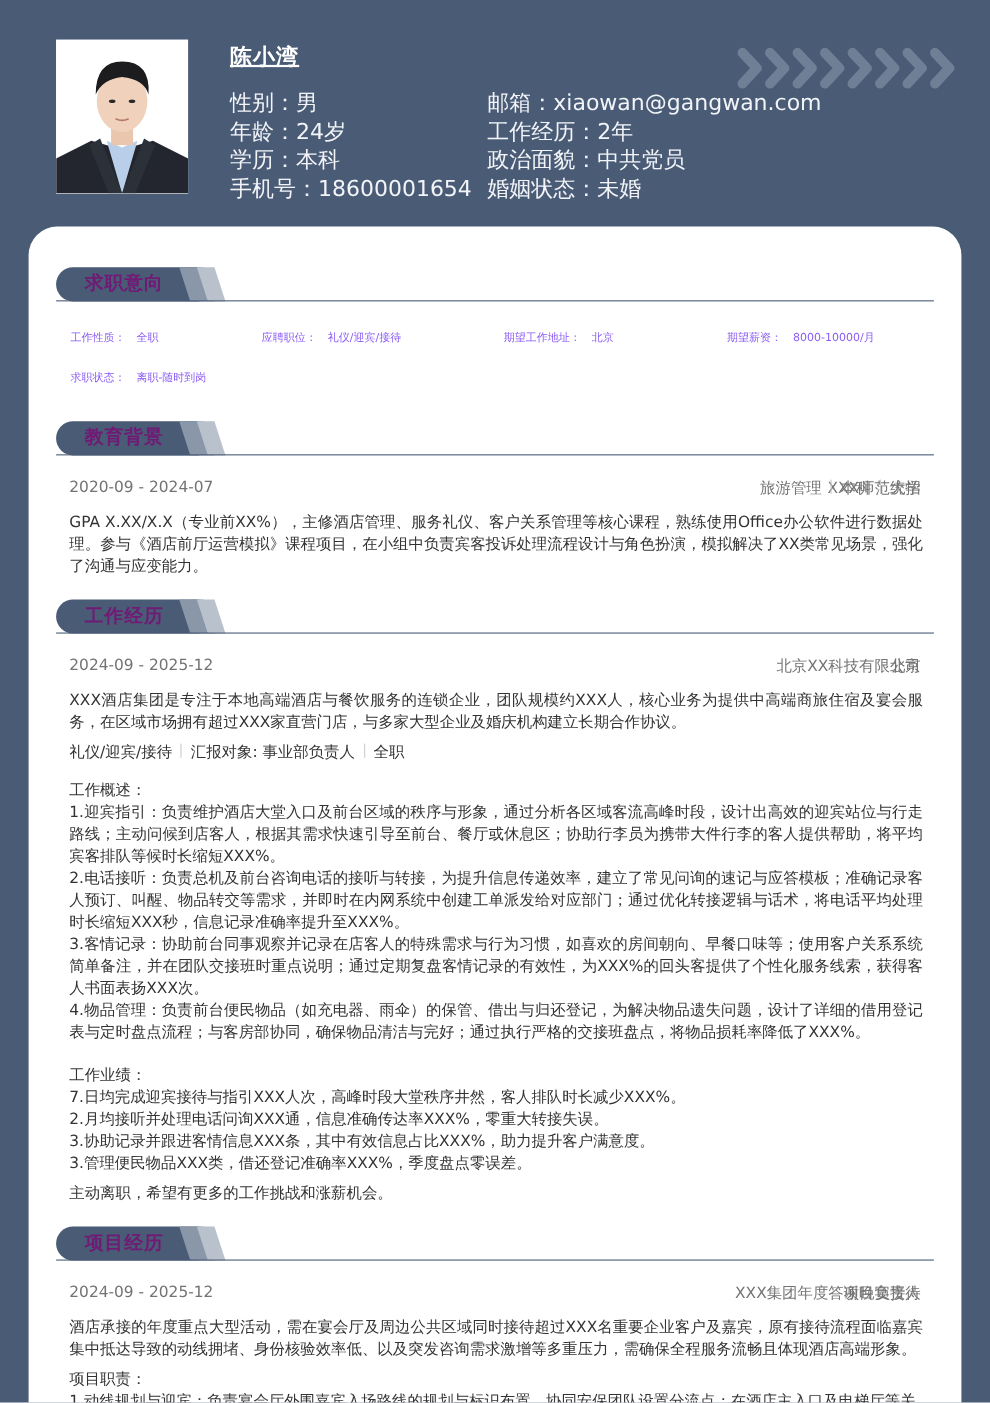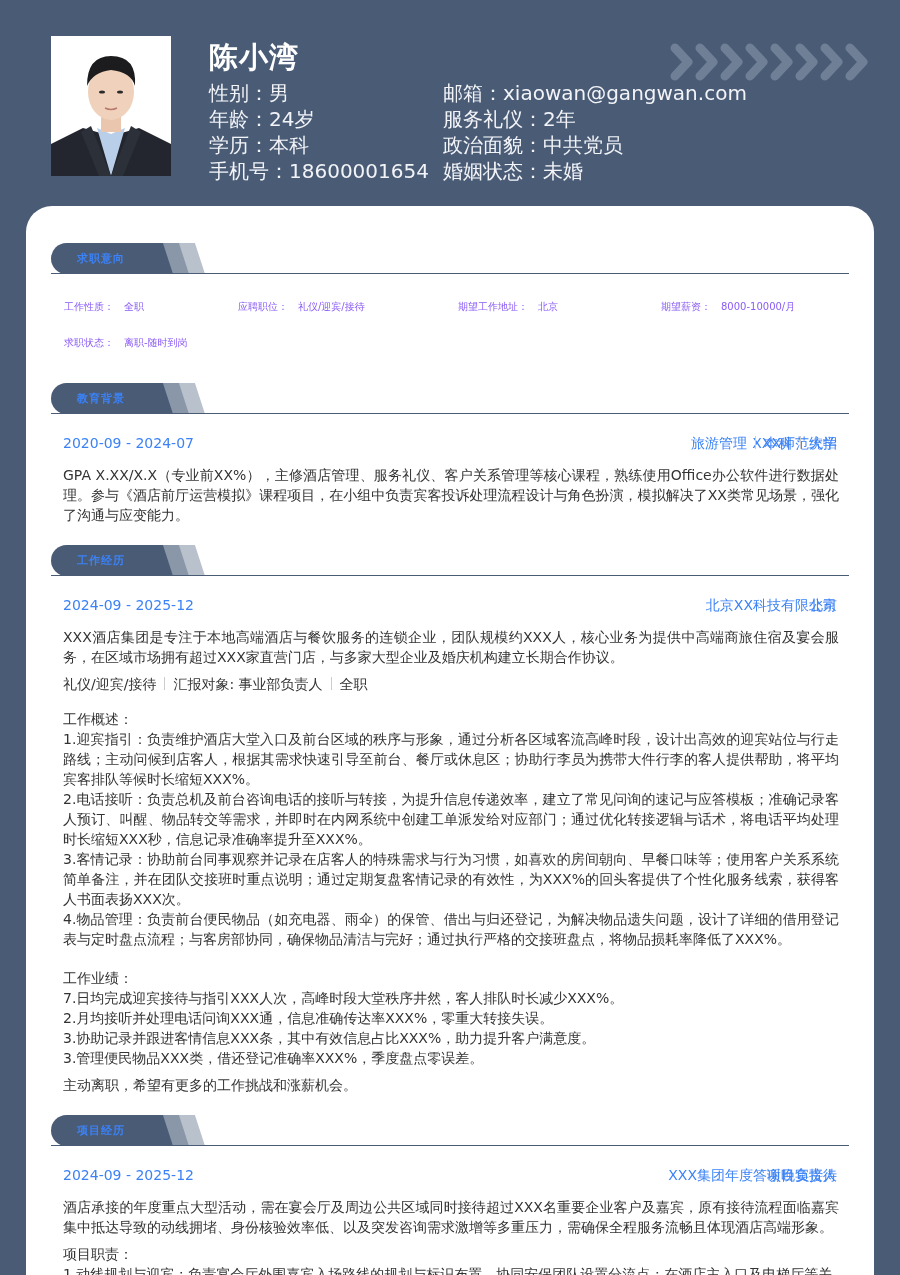--- a/index.html
+++ b/index.html
@@ -11,54 +11,54 @@
     position: relative;
   }
   .header { position: absolute; left: 0; top: 0; width: 900px; height: 210px; }
   .photo {
     position: absolute; left: 51px; top: 36px; width: 120px; height: 140px;
     background: #ffffff; overflow: hidden;
   }
   .photo svg { display: block; }
   .name {
     position: absolute; left: 209px; top: 38px;
-    font-size: 29px; font-weight: bold; color: #ffffff; letter-spacing: 1px;
+    font-size: 20px; font-weight: bold; color: #ffffff; letter-spacing: 1px; text-decoration: underline;
   }
   .info-col { position: absolute; top: 80px; }
   .info-col.left { left: 209px; }
   .info-col.right { left: 443px; }
   .info-row { height: 26px; line-height: 26px; font-size: 20px; color: #f2f4f8; white-space: nowrap; }
   .chevrons { position: absolute; left: 667px; top: 43px; width: 205px; height: 38px; }
 
   .card {
     position: absolute; left: 26px; top: 206px; width: 848px; height: 1100px;
     background: #ffffff; border-radius: 26px 26px 0 0;
   }
   .section-head { position: absolute; left: 25px; width: 798px; height: 32px; }
   .section-head .tab {
     position: absolute; left: 0; top: 0; height: 31px; width: 130px;
     background: #4a5b76; border-radius: 16px 0 0 16px;
   }
   .section-head .tab-title {
     position: absolute; left: 26px; top: 0; line-height: 31px;
-    font-size: 11px; font-weight: bold; color: #3b82f6; letter-spacing: 1px;
+    font-size: 17px; font-weight: bold; color: #701a75; letter-spacing: 1px;
   }
   .section-head .slant1 {
     position: absolute; left: 122px; top: 0; width: 22px; height: 31px;
     background: #8a97a9; transform: skewX(18deg); transform-origin: bottom left;
   }
   .section-head .slant2 {
     position: absolute; left: 138px; top: 0; width: 16px; height: 31px;
     background: #b9c1cc; transform: skewX(18deg); transform-origin: bottom left;
   }
   .section-head .line {
     position: absolute; left: 0; top: 30px; width: 798px; height: 1px; background: #4a5b76;
   }
 
-  .row3 { position: absolute; left: 37px; width: 774px; height: 20px; font-size: 14px; color: #3b82f6; }
+  .row3 { position: absolute; left: 37px; width: 774px; height: 20px; font-size: 14px; color: #737373; }
   .row3 .l { position: absolute; left: 0; top: 0; }
   .row3 .c { position: absolute; left: 0; width: 774px; top: 0; text-align: right; }
   .row3 .r { position: absolute; right: 0; top: 0; text-align: center; }
   .sep { display: inline-block; width: 1px; height: 13px; background: #ccc; margin: 0 8px; vertical-align: -1px; }
 
   .para {
     position: absolute; left: 37px; width: 776px;
     font-size: 14px; line-height: 20px; color: #333; text-align: justify;
   }
   .intent-item { position: absolute; font-size: 10px; color: #8b5cf6; white-space: nowrap; }
@@ -88,21 +88,21 @@
 
   <div class="info-col left">
     <div class="info-row"><span>性别：</span><span>男</span></div>
     <div class="info-row"><span>年龄：</span><span>24岁</span></div>
     <div class="info-row"><span>学历：</span><span>本科</span></div>
     <div class="info-row"><span>手机号：</span><span>18600001654</span></div>
   </div>
 
   <div class="info-col right">
     <div class="info-row"><span>邮箱：</span><span>xiaowan@gangwan.com</span></div>
-    <div class="info-row"><span>服务礼仪：</span><span>2年</span></div>
+    <div class="info-row"><span>工作经历：</span><span>2年</span></div>
     <div class="info-row"><span>政治面貌：</span><span>中共党员</span></div>
     <div class="info-row"><span>婚姻状态：</span><span>未婚</span></div>
   </div>
 
   <svg class="chevrons" viewBox="0 0 205 38">
     <g fill="none" stroke="#6f7f96" stroke-width="9" stroke-linecap="round" stroke-linejoin="round">
       <polyline points="8,5 21,19 8,33"></polyline>
       <polyline points="33,5 46,19 33,33"></polyline>
       <polyline points="58,5 71,19 58,33"></polyline>
       <polyline points="83,5 96,19 83,33"></polyline>

